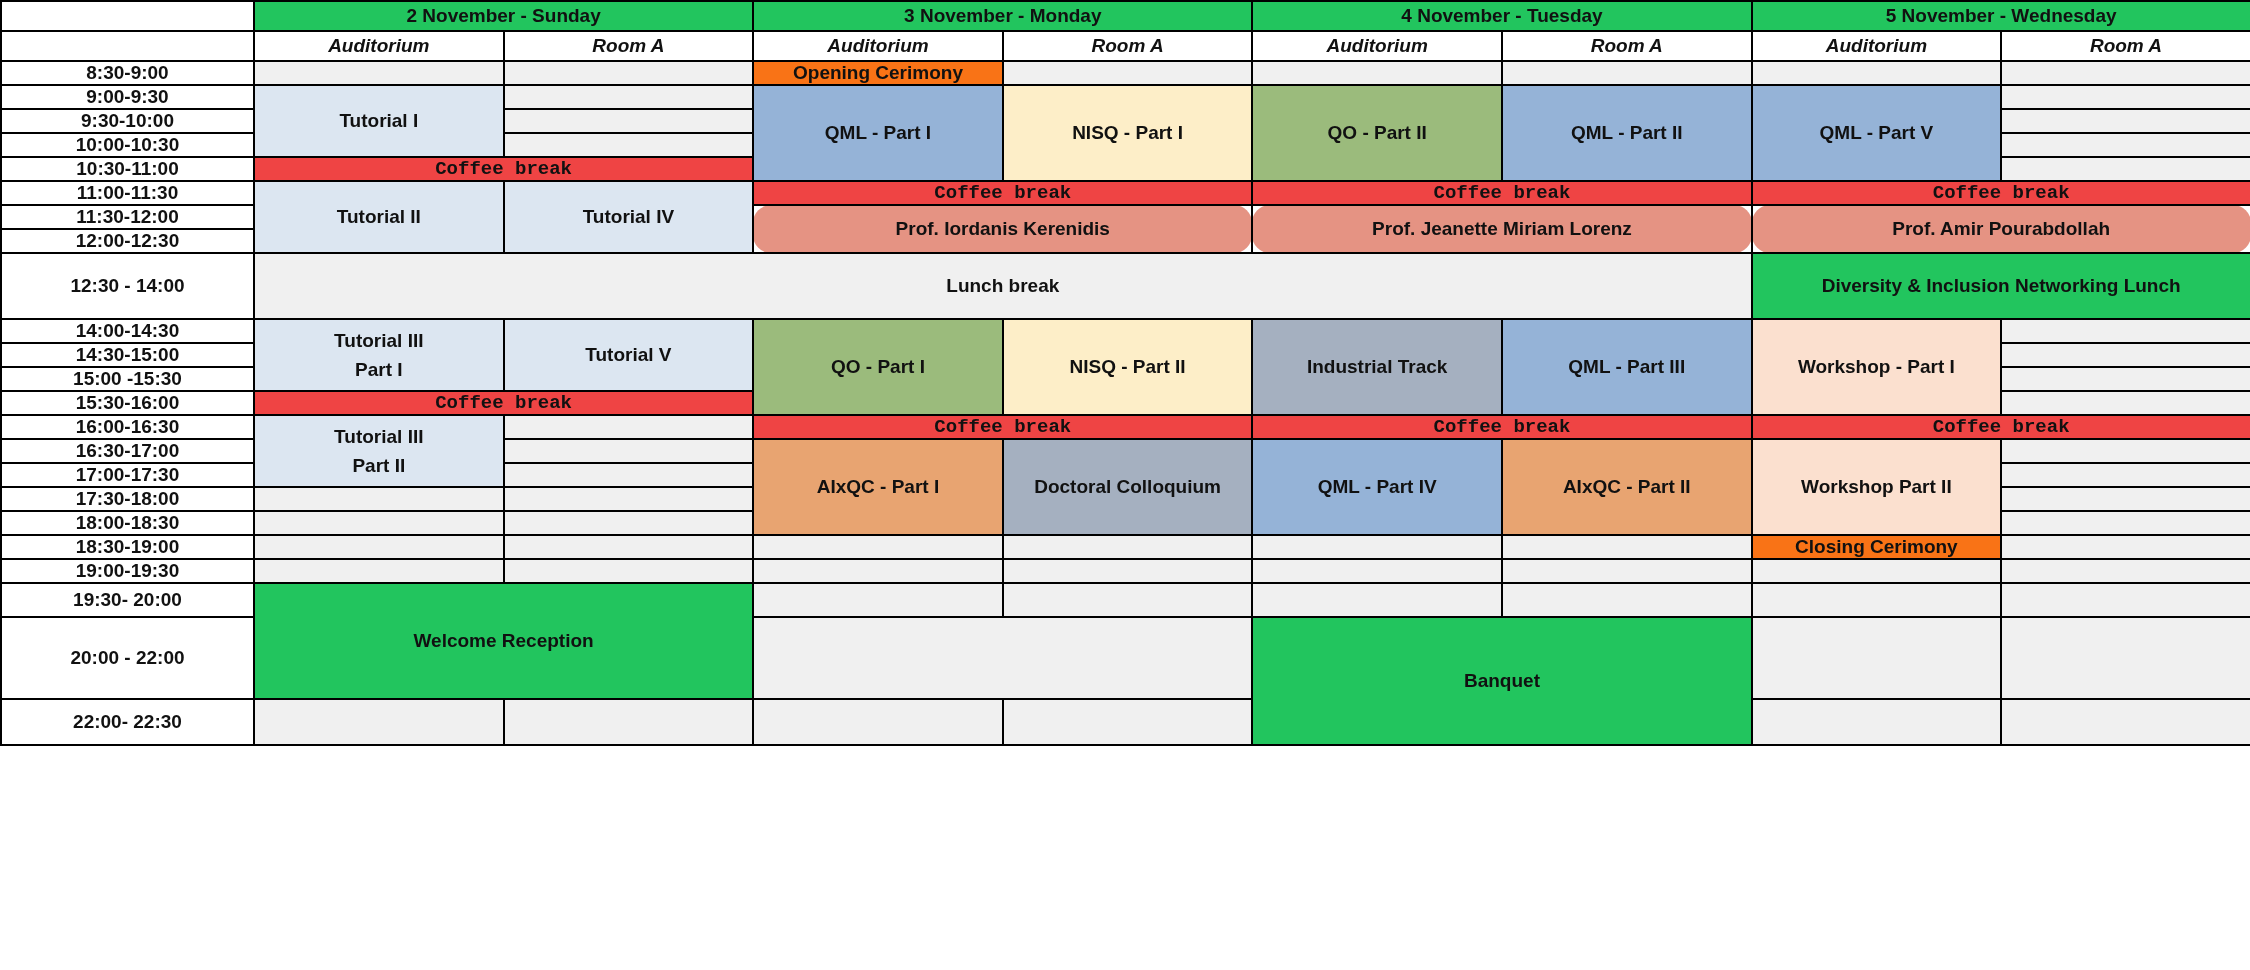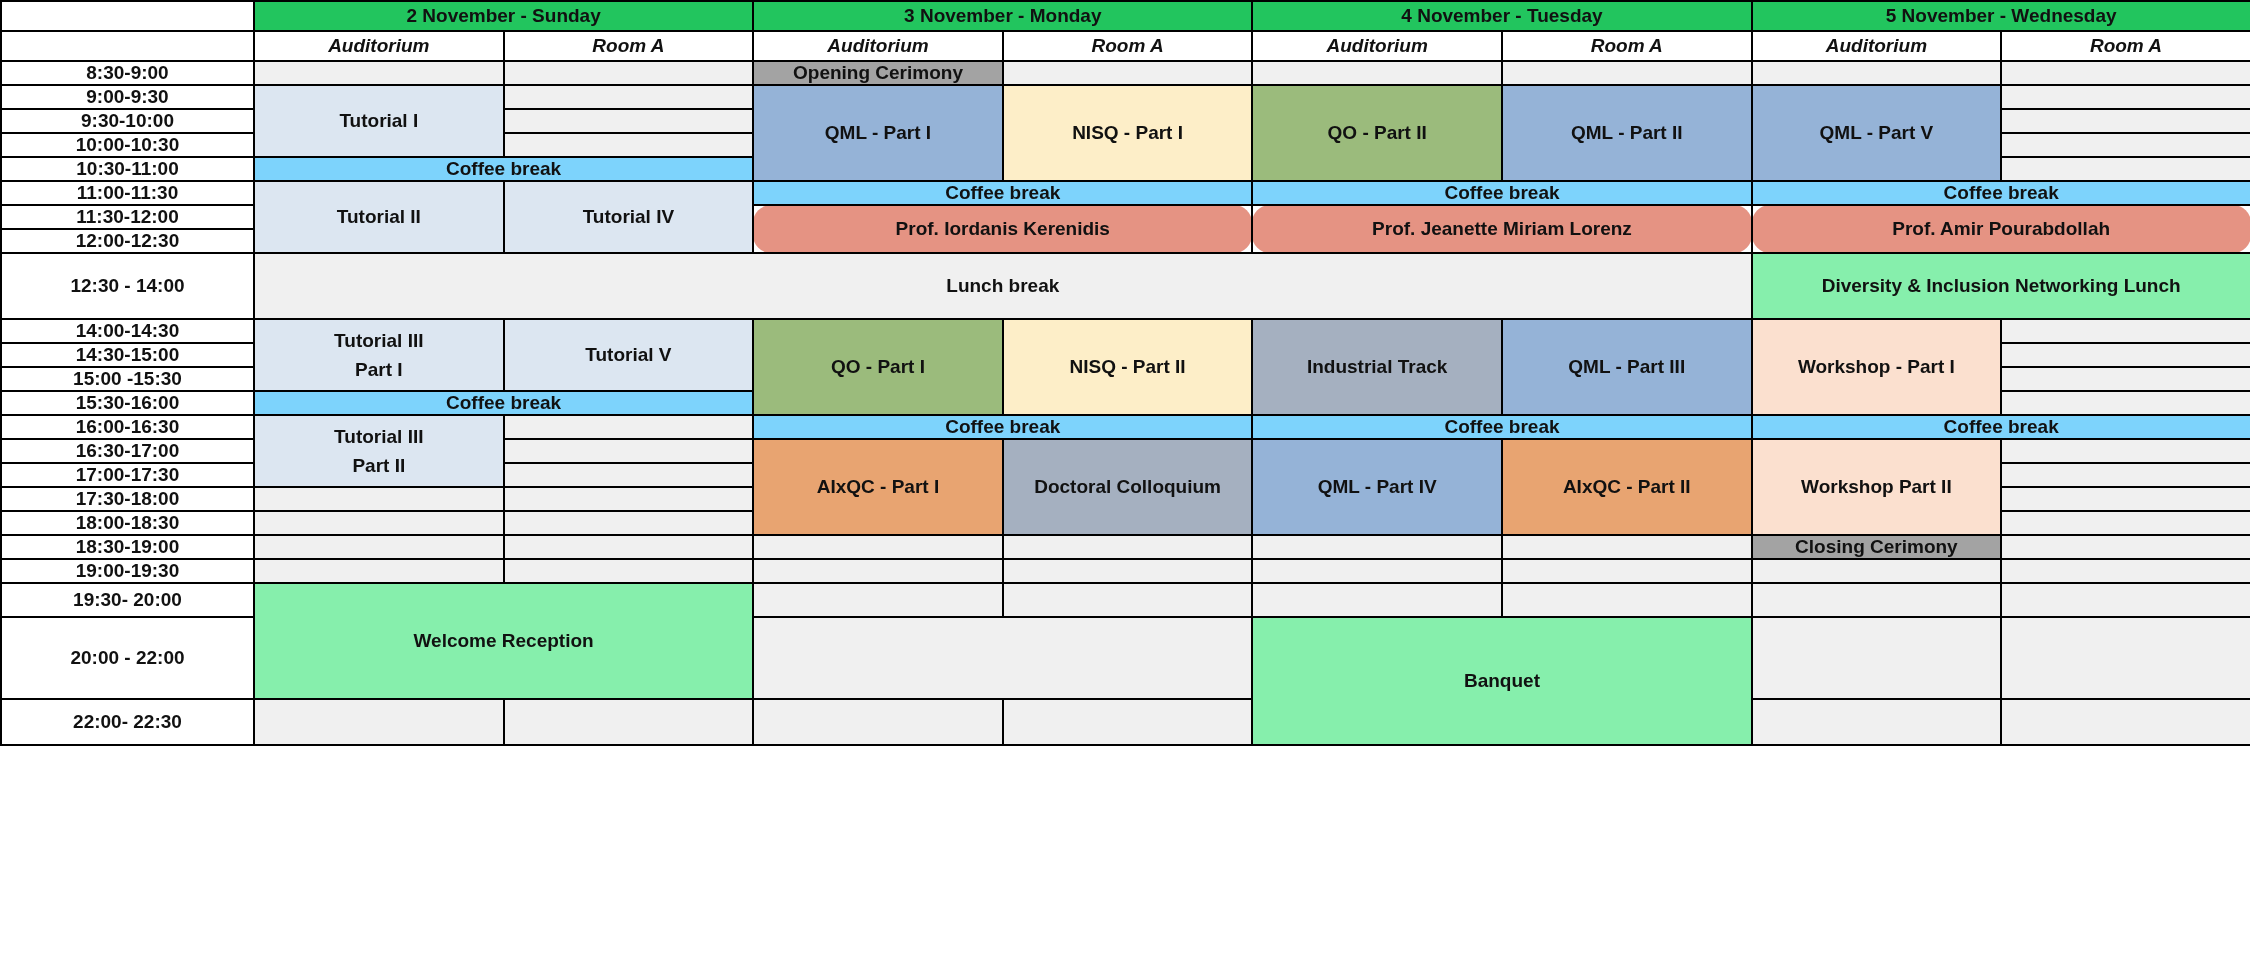--- a/index.html
+++ b/index.html
@@ -55,27 +55,27 @@
   }
   .t-wide{text-align:center;padding-right:0;}
 
   
   .e-empty   {background:#f0f0f0;}
   .e-tut     {background:#dce6f1;}
   .e-qml     {background:#95b3d7;}
   .e-nisq    {background:#fdeec8;}
   .e-qo      {background:#9bbb7c;margin-top:24px;}
   .e-keynote {background:#e59383;border-radius:18px;}
-  .e-break   {background:#7dd3fc;}
+  .e-break   {background:#ef4444;font-family:Liberation Mono, monospace;}
   .e-lunch   {background:#f0f0f0;}
   .e-ind     {background:#a5b0c0;}
   .e-aixqc   {background:#e8a471;}
   .e-work    {background:#fbe0cf;}
-  .e-cer     {background:#a3a3a3;}
-  .e-social  {background:#86efac;margin-top:20px;}
+  .e-cer     {background:#f97316;}
+  .e-social  {background:#22c55e;margin-top:20px;}
 
   .multiline{white-space:normal;line-height:1.55;}
   .r22{height:22px;padding-left:8px;}
   .r30{height:34px;}
 </style>
 </head>
 <body>
 
 <table id="sched">
   <colgroup>

